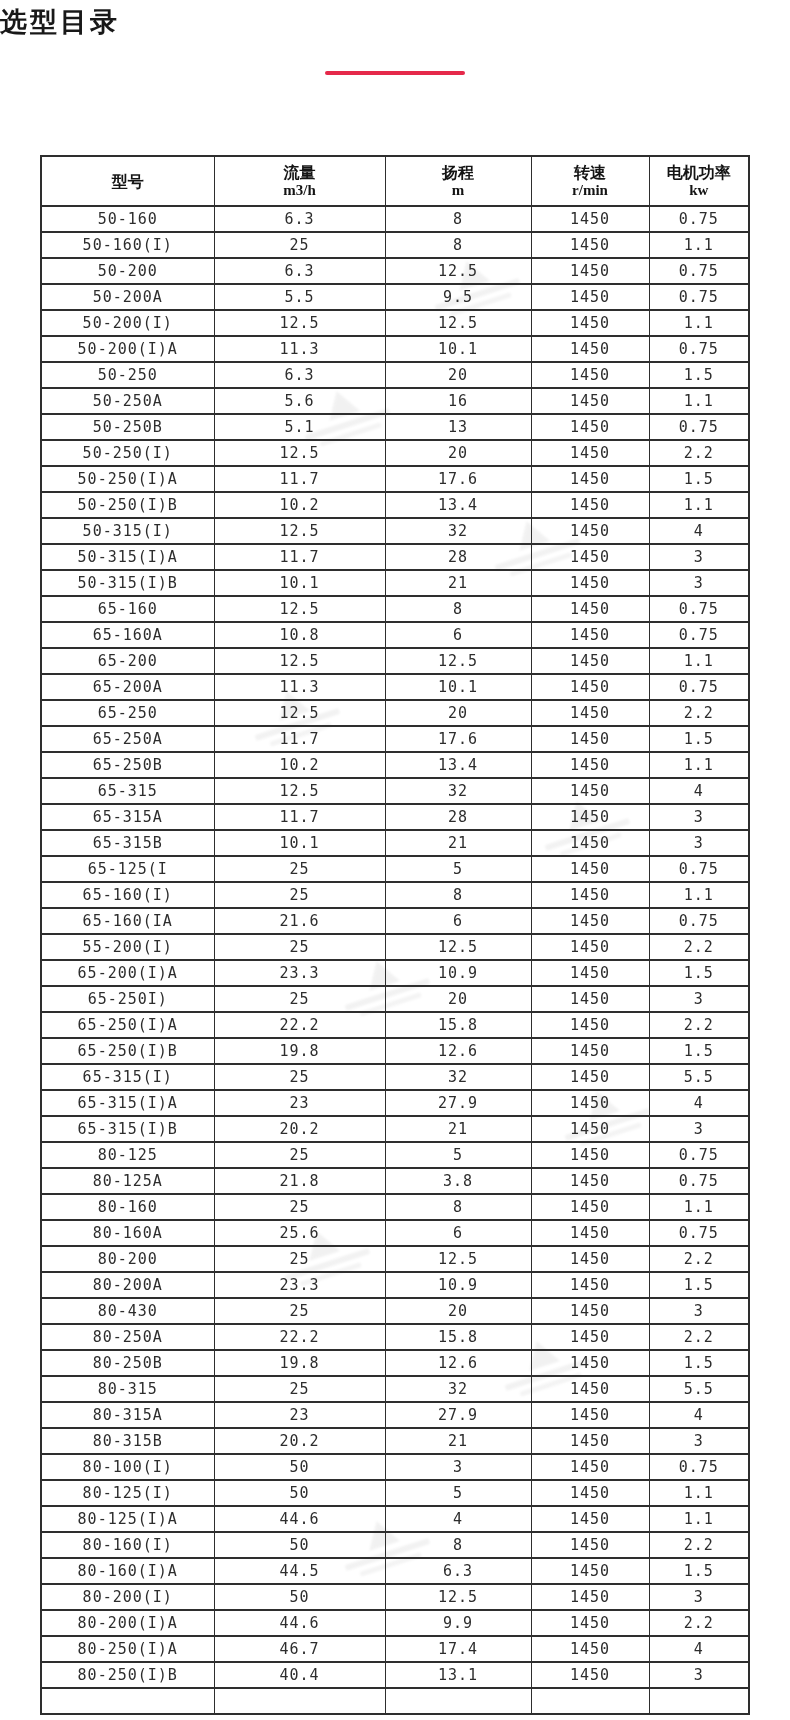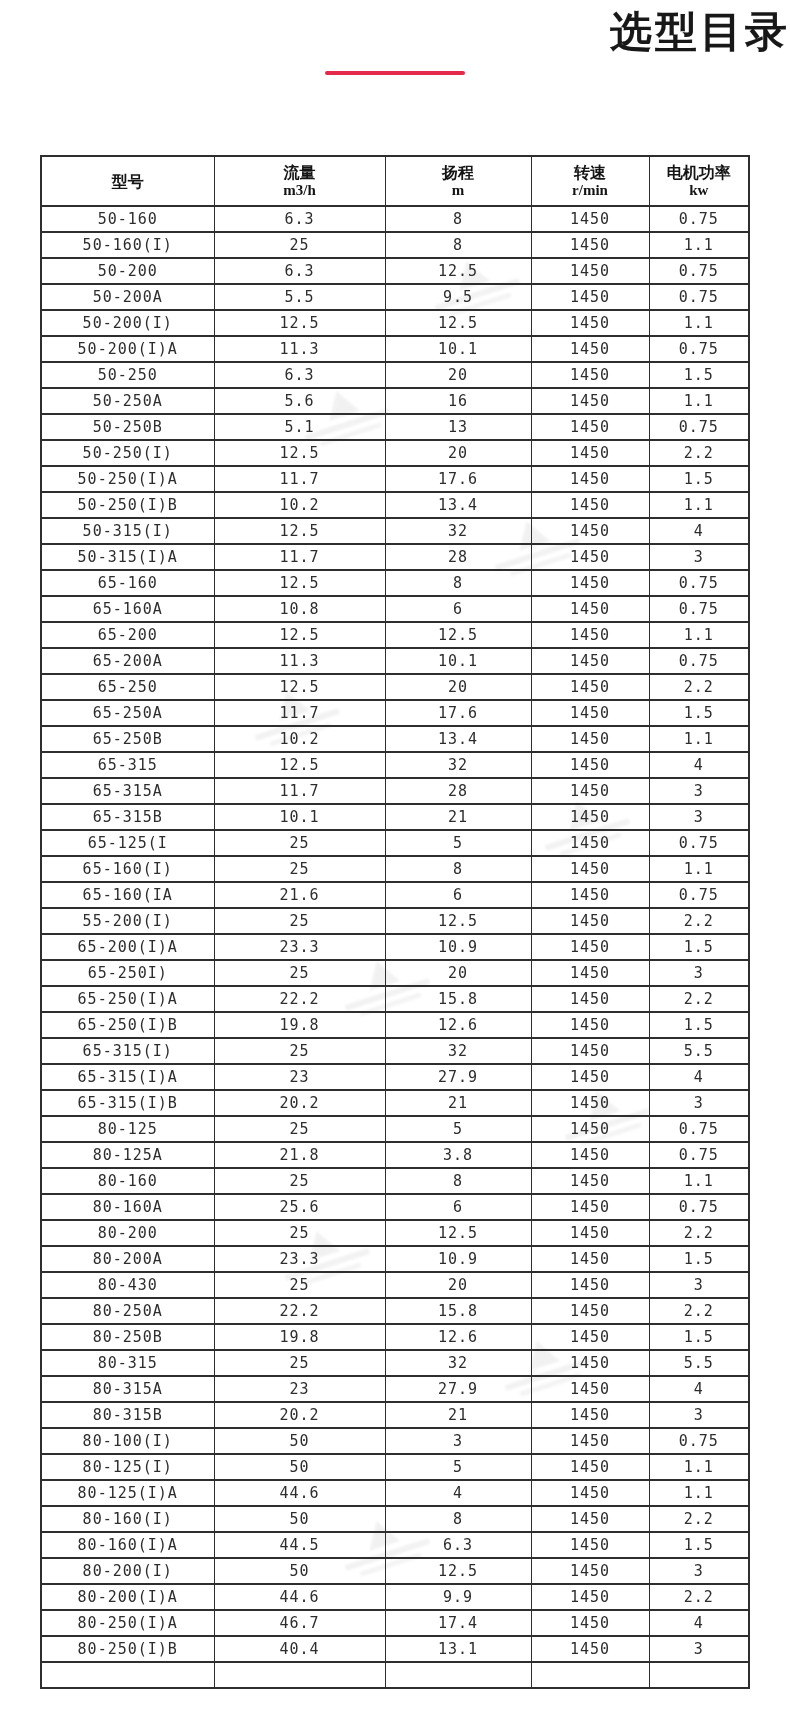--- a/index.html
+++ b/index.html
@@ -11,22 +11,22 @@
     overflow: hidden;
     font-family: "Liberation Sans", "DejaVu Sans", sans-serif;
   }
 
   
   .title {
     position: absolute;
     top: 4px;
     left: 0;
     width: 100%;
-    text-align: right;
-    font-size: 42px;
+    text-align: left;
+    font-size: 27px;
     font-weight: 700;
     letter-spacing: 3px;
     color: #181818;
   }
   .title-underline {
     position: absolute;
     top: 71px;
     left: 50%;
     transform: translateX(-50%);
     width: 140px;
@@ -286,20 +286,27 @@
           <td>4</td>
         </tr>
         <tr>
           <td>50-315(I)A</td>
           <td>11.7</td>
           <td>28</td>
           <td>1450</td>
           <td>3</td>
         </tr>
         <tr>
+          <td>50-315(I)B</td>
+          <td>10.1</td>
+          <td>21</td>
+          <td>1450</td>
+          <td>3</td>
+        </tr>
+        <tr>
           <td>65-160</td>
           <td>12.5</td>
           <td>8</td>
           <td>1450</td>
           <td>0.75</td>
         </tr>
         <tr>
           <td>65-160A</td>
           <td>10.8</td>
           <td>6</td>

